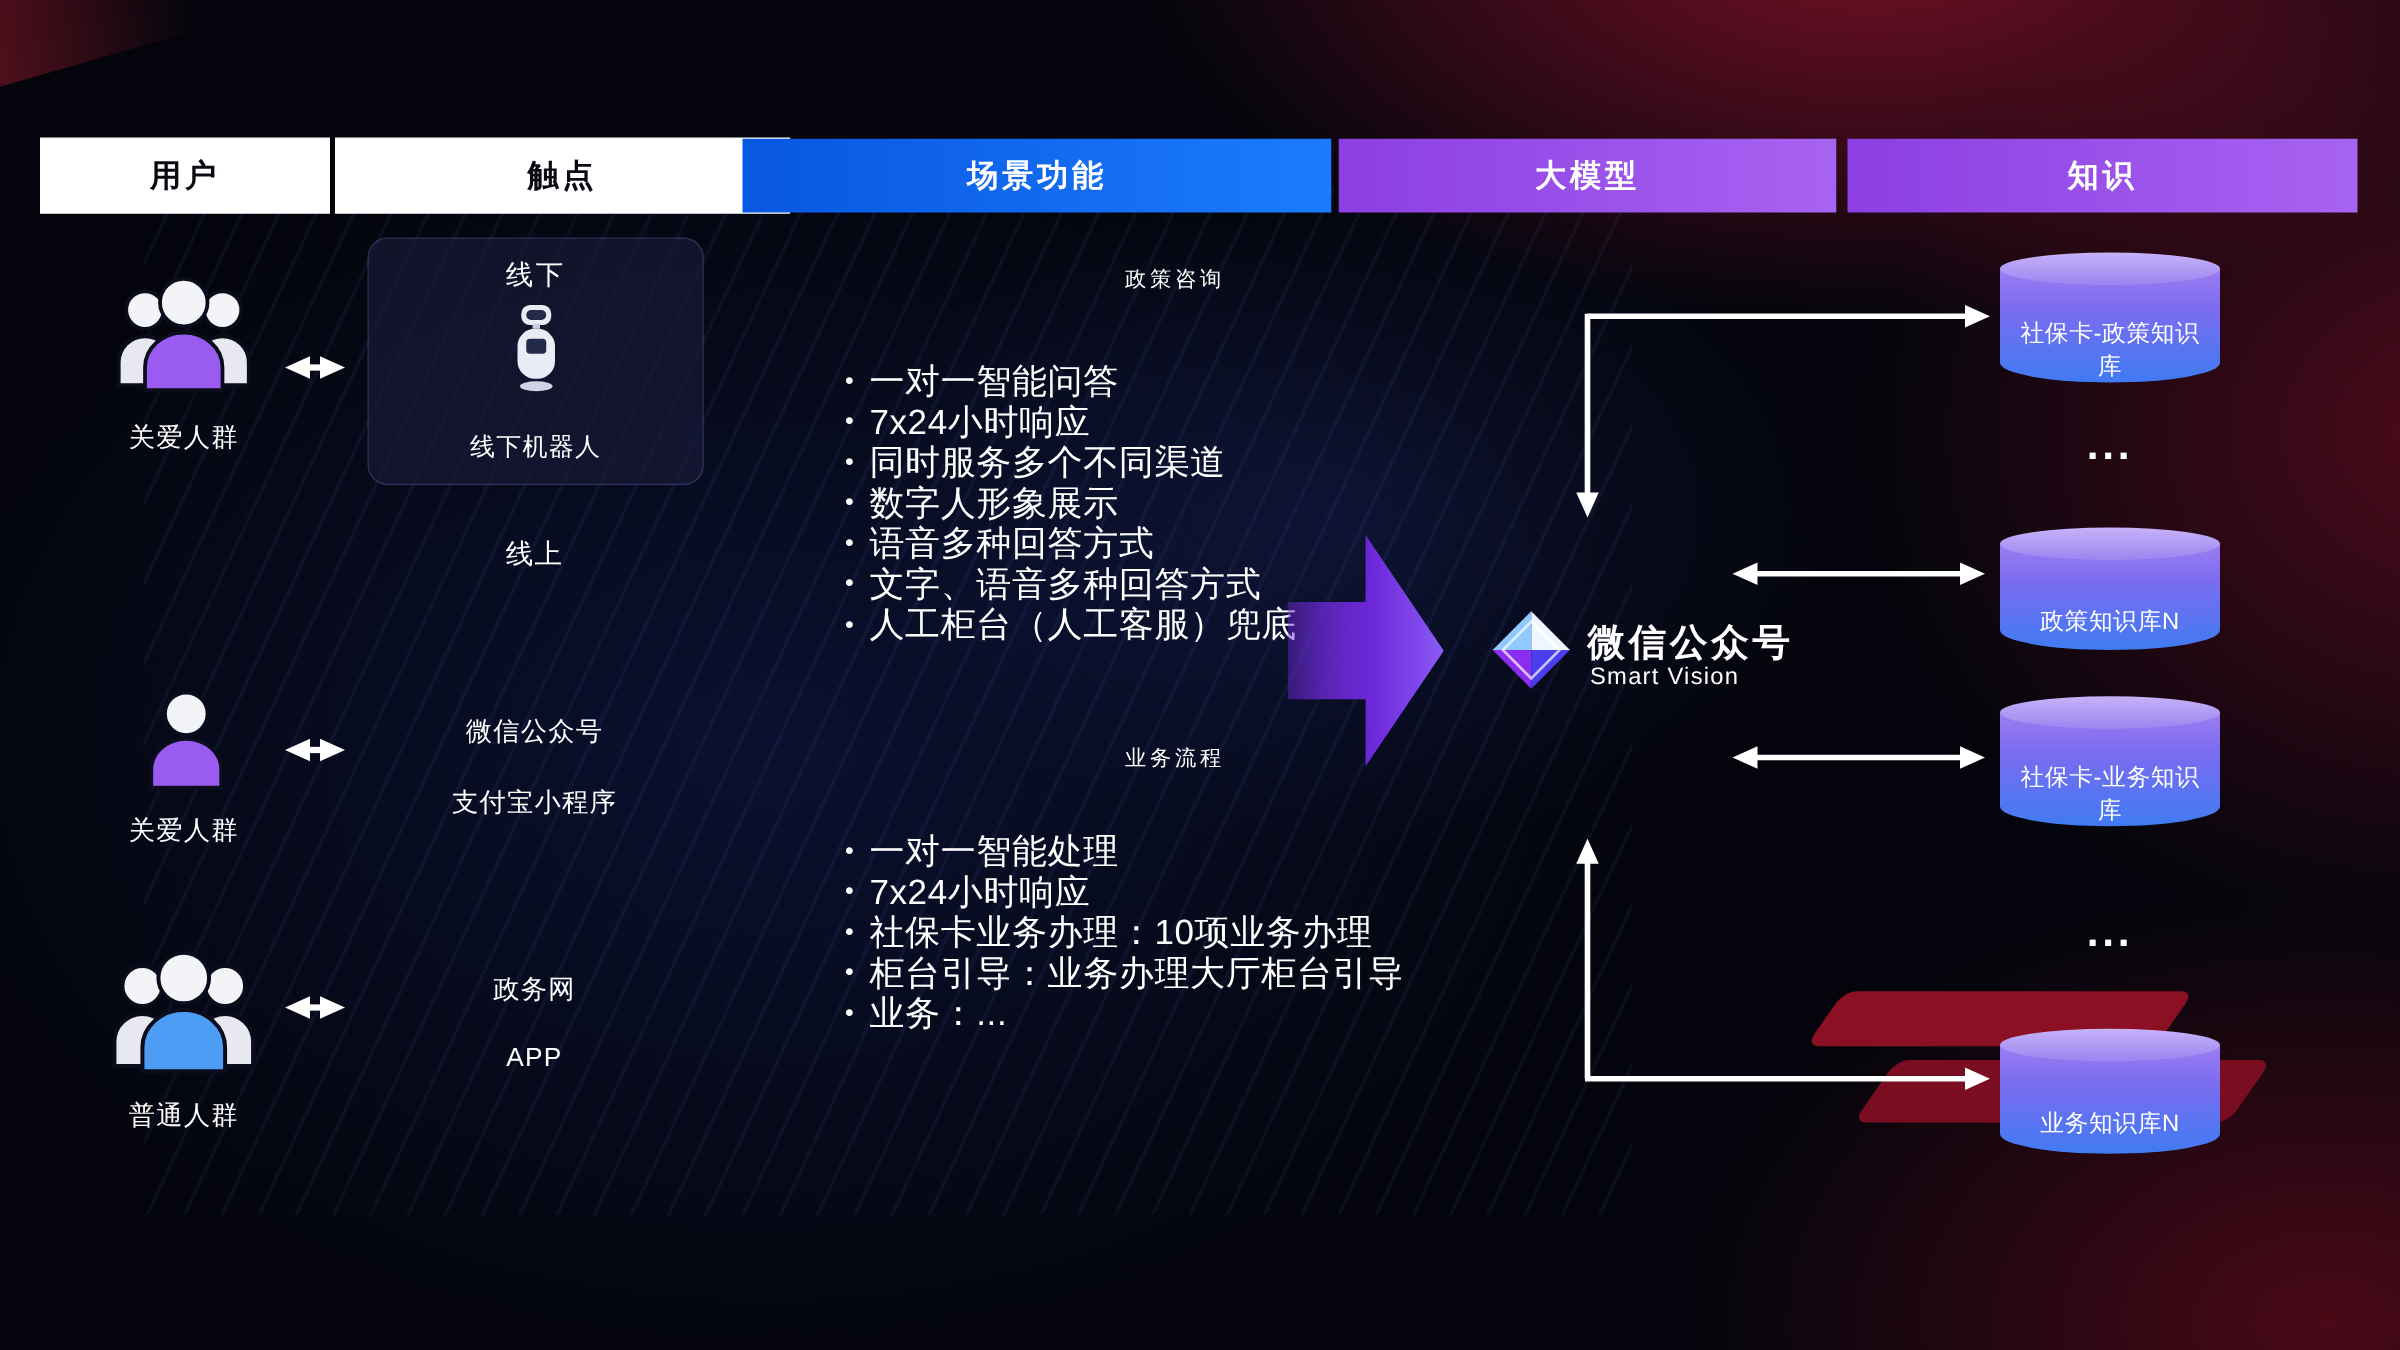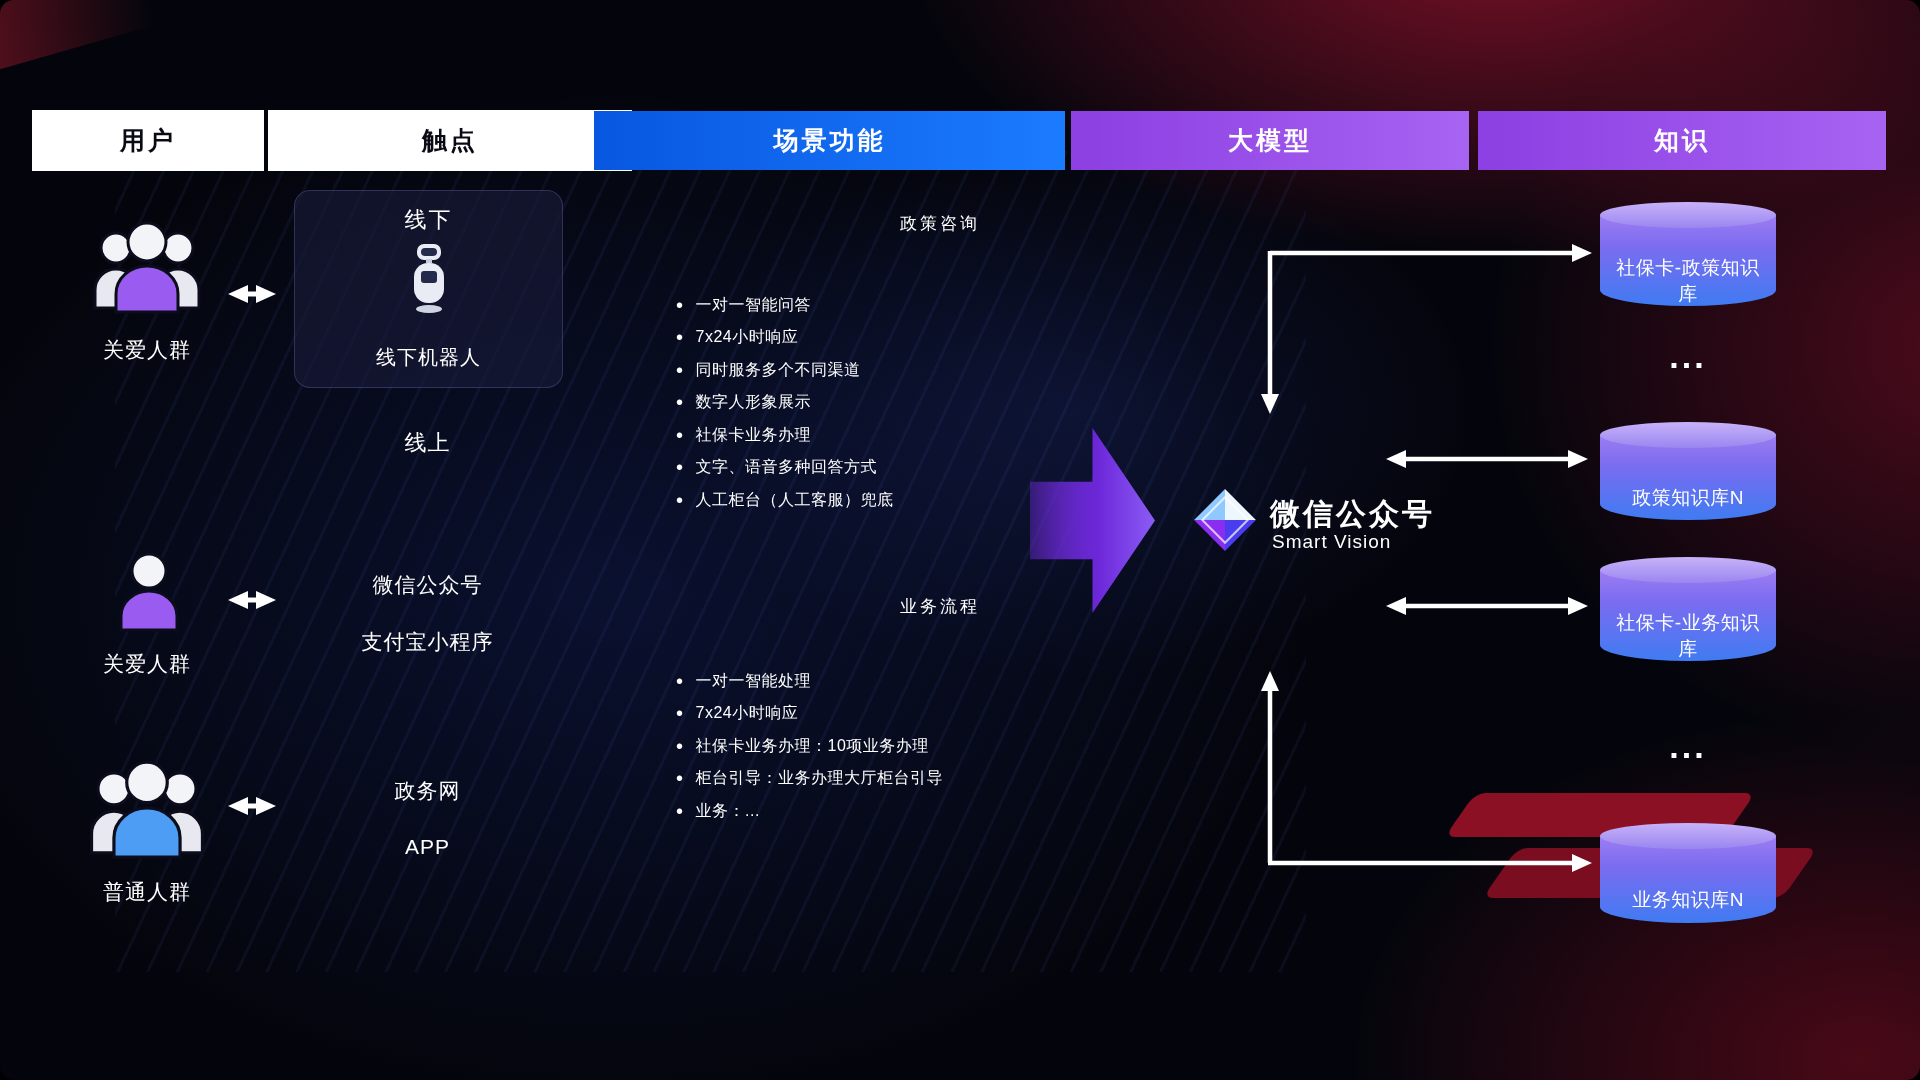--- a/index.html
+++ b/index.html
@@ -1,20 +1,19 @@
 <!DOCTYPE html>
 <html><head>
 <meta charset="utf-8">
 <style>
   html,body { margin:0; padding:0; background:#000; }
   .stage {
     position:relative; width:1920px; height:1080px; overflow:hidden;
     background:#04050c; color:#fff;
     font-family:"Liberation Sans","DejaVu Sans",sans-serif;
-    border-radius:14px;
   }
   
   .bg-glow { position:absolute; inset:0;
     background:
       radial-gradient(950px 520px at 78% -6%, rgba(215,25,60,0.55), transparent 62%),
       radial-gradient(720px 640px at 102% 32%, rgba(175,18,48,0.42), transparent 65%),
       radial-gradient(820px 560px at 97% 98%, rgba(130,12,32,0.55), transparent 62%),
       radial-gradient(1050px 760px at 32% 55%, rgba(35,65,190,0.20), transparent 66%),
       radial-gradient(640px 430px at 56% 38%, rgba(55,80,215,0.16), transparent 62%);
   }
@@ -54,21 +53,21 @@
     border:1px solid rgba(130,130,210,0.28);
   }
   .touch-box-title { position:absolute; left:0; right:0; top:14px; text-align:center; font-size:22px; letter-spacing:2px; }
   .touch-robot { position:absolute; left:50%; top:52px; transform:translateX(-50%); }
   .touch-box-caption { position:absolute; left:0; right:0; bottom:16px; text-align:center; font-size:20px; letter-spacing:1px; }
   .touch-text { position:absolute; left:294px; width:267px; text-align:center; font-size:21px; letter-spacing:1px; }
 
   
   .scene-title { position:absolute; width:300px; left:680px; text-align:right;
     font-size:17px; letter-spacing:3px; }
-  .feature-list { position:absolute; left:676px; list-style:none; margin:0; padding:0; font-size:16px; }
+  .feature-list { position:absolute; left:676px; list-style:none; margin:0; padding:0; font-size:28px; }
   .feature-list li { height:32.5px; display:flex; align-items:center; white-space:nowrap; letter-spacing:0.5px; }
   .feature-list li::before { content:"•"; margin-right:12px; font-size:20px; color:#fff; }
 
   
   .big-arrow { position:absolute; left:1030px; top:428px; width:125px; height:185px;
     background:linear-gradient(90deg, rgba(109,40,217,0.30), #6d28d9 55%, #8b5cf6);
     clip-path:polygon(0% 29%, 50% 29%, 50% 0%, 100% 50%, 50% 100%, 50% 71%, 0% 71%);
     filter:drop-shadow(0 0 28px rgba(124,58,237,0.65));
   }
 
@@ -192,21 +191,21 @@
     <li>
         <span>7x24小时响应</span>
       </li>
     <li>
         <span>同时服务多个不同渠道</span>
       </li>
     <li>
         <span>数字人形象展示</span>
       </li>
     <li>
-        <span>社保卡业务办理</span>
+        <span>语音多种回答方式</span>
       </li>
     <li>
         <span>文字、语音多种回答方式</span>
       </li>
     <li>
         <span>人工柜台（人工客服）兜底</span>
       </li>
   </ul>
 
   <div class="scene-title" style="top:595px;">业务流程</div>

